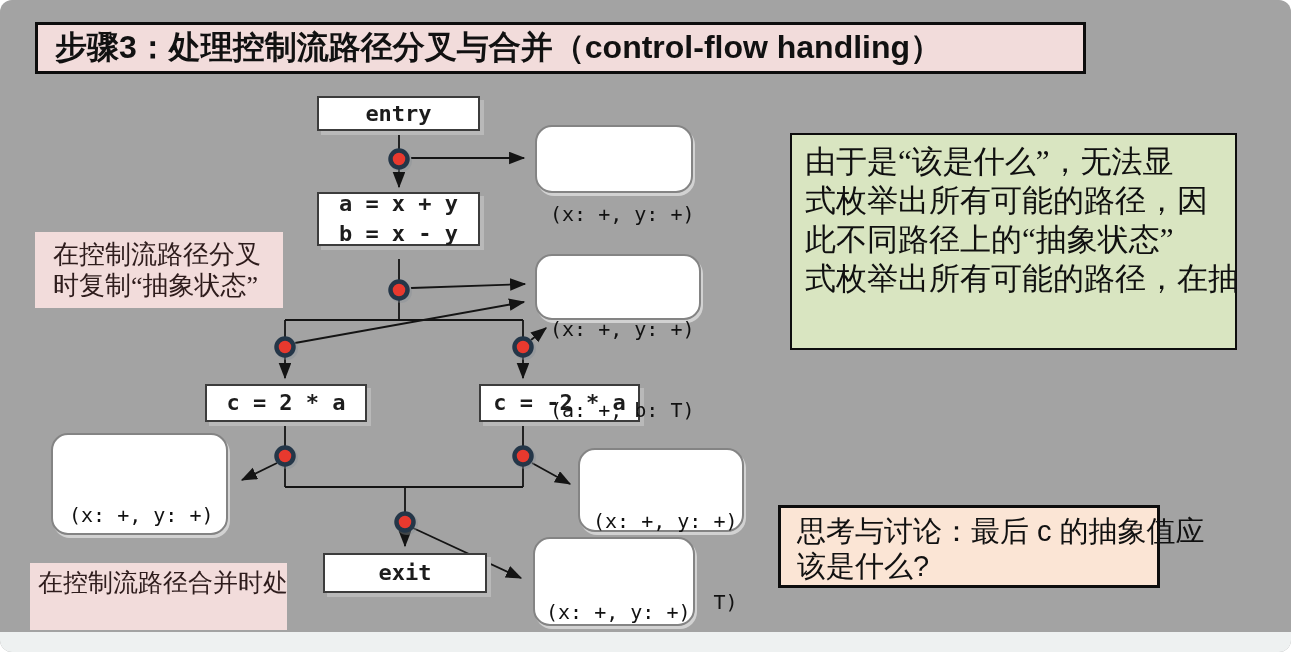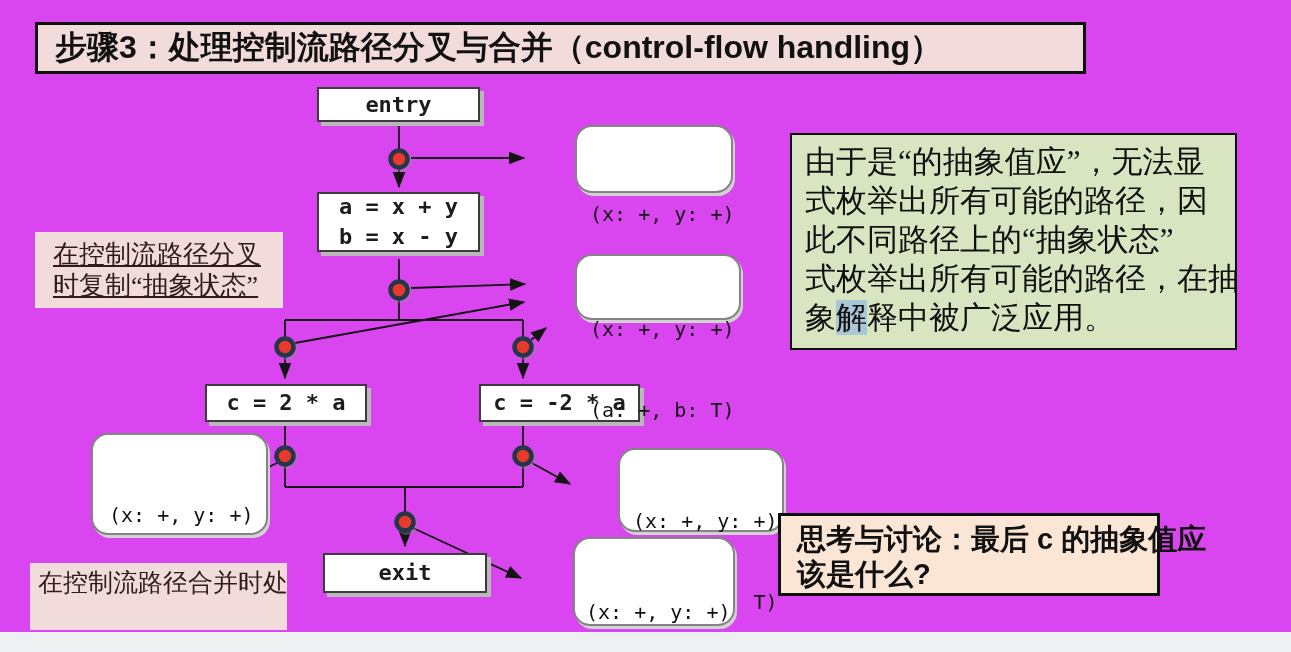--- a/index.html
+++ b/index.html
@@ -1,73 +1,73 @@
 <!DOCTYPE html>
 <html><head>
 <meta charset="utf-8">
 <style>
   html,body{margin:0;padding:0;background:#ffffff;}
   .slide{
-    position:relative;width:1291px;height:652px;background:#d946ef;
-    font-family:"Liberation Sans",sans-serif;overflow:hidden;
+    position:relative;width:1291px;height:652px;background:#a3a3a3;
+    font-family:"Liberation Sans",sans-serif;overflow:hidden;border-radius:12px;
   }
   
   .title-bar{
     position:absolute;left:35px;top:22px;width:1051px;height:52px;
     background:#f2dcdb;border:3px solid #0d0d0d;box-sizing:border-box;
     display:flex;align-items:center;padding-left:17px;
     font-size:32px;font-weight:bold;color:#111;white-space:nowrap;
   }
   
   .node{
     position:absolute;background:#ffffff;border:2px solid #3c3c3c;box-sizing:border-box;
     box-shadow:4px 4px 0 #b9b9b9;
     display:flex;flex-direction:column;align-items:center;justify-content:center;
     font-family:"DejaVu Sans Mono","Liberation Mono",monospace;
     font-weight:bold;font-size:22px;color:#1c1c1c;line-height:30px;white-space:pre;
   }
-  .node-entry{left:317px;top:87px;width:163px;height:35px;}
-  .node-assign{left:317px;top:192px;width:163px;height:60px;}
+  .node-entry{left:317px;top:96px;width:163px;height:35px;}
+  .node-assign{left:317px;top:192px;width:163px;height:54px;}
   .node-branch-left{left:205px;top:384px;width:162px;height:38px;}
   .node-branch-right{left:443px;top:384px;width:161px;height:38px;margin-left:36px;}
   .node-exit{left:323px;top:553px;width:164px;height:40px;}
   
   .state{
     position:absolute;background:#ffffff;border:2px solid #848484;box-sizing:border-box;
     border-radius:17px;box-shadow:2px 3px 0 #d2d2d2;
     font-family:"DejaVu Sans Mono","Liberation Mono",monospace;
-    font-size:20px;color:#111;line-height:27px;white-space:pre;margin-left:40px;
+    font-size:20px;color:#111;line-height:27px;white-space:pre;
   }
   .state .sline{height:27px;}
   .state-after-entry{left:535px;top:125px;width:158px;height:68px;padding:20px 0 0 13px;}
   .state-after-assign{left:535px;top:254px;width:166px;height:66px;padding:6px 0 0 13px;}
   .state-left-path{left:51px;top:433px;width:177px;height:102px;padding:13px 0 0 16px;}
   .state-right-path{left:578px;top:448px;width:166px;height:84px;padding:4px 0 0 13px;}
   .state-merged{left:533px;top:537px;width:162px;height:89px;padding:6px 0 0 11px;}
   
   .plabel{
     position:absolute;background:#f2dcdb;color:#2e1c1c;
     font-family:"Liberation Serif","DejaVu Serif",serif;white-space:nowrap;
   }
-  .plabel-fork{left:35px;top:232px;width:248px;height:76px;font-size:26px;line-height:31px;padding:7px 0 0 18px;box-sizing:border-box;text-decoration:underline;}
+  .plabel-fork{left:35px;top:232px;width:248px;height:76px;font-size:26px;line-height:31px;padding:7px 0 0 18px;box-sizing:border-box;}
   .plabel-merge{left:30px;top:563px;width:257px;height:67px;font-size:25px;line-height:30px;padding:5px 0 0 8px;box-sizing:border-box;text-align:center;}
   
   .side-note{
     position:absolute;left:790px;top:133px;width:447px;height:217px;
     background:#d9e5c1;border:2px solid #0d0d0d;box-sizing:border-box;
     font-family:"Liberation Serif","DejaVu Serif",serif;
     font-size:31px;line-height:39px;color:#101010;padding:7px 0 0 13px;white-space:nowrap;
   }
   .hl-blue{background:#a9c7d6;}
   
   .discussion{
     position:absolute;left:778px;top:505px;width:382px;height:83px;
     background:#fbe5d5;border:3px solid #0d0d0d;box-sizing:border-box;
-    font-size:29px;font-weight:bold;color:#111;line-height:35px;
-    padding:6px 0 0 16px;white-space:nowrap;margin-top:8px;
+    font-size:29px;font-weight:normal;color:#111;line-height:35px;
+    padding:6px 0 0 16px;white-space:nowrap;
   }
   
   .edges{position:absolute;left:0;top:0;width:1291px;height:652px;}
   .bottom-strip{position:absolute;left:0;top:632px;width:1291px;height:20px;background:#eef1f1;}
 </style>
 </head>
 <body>
 
 <div class="slide">
 
@@ -163,25 +163,24 @@
 
   <div class="plabel plabel-fork">
     <div>在控制流路径分叉</div>
     <div>时复制“抽象状态”</div>
   </div>
   <div class="plabel plabel-merge">
     <div>在控制流路径合并时处</div>
   </div>
 
   <div class="side-note">
-    <div>由于是“的抽象值应”，无法显</div>
+    <div>由于是“该是什么”，无法显</div>
     <div>式枚举出所有可能的路径，因</div>
     <div>此不同路径上的“抽象状态”</div>
     <div>式枚举出所有可能的路径，在抽</div>
-    <div><span>象</span><span class="hl-blue">解</span><span>释中被广泛应用。</span></div>
   </div>
 
   <div class="discussion">
     <div>思考与讨论：最后 c 的抽象值应</div>
     <div>该是什么?</div>
   </div>
 
   <div class="bottom-strip"></div>
 </div>
 

